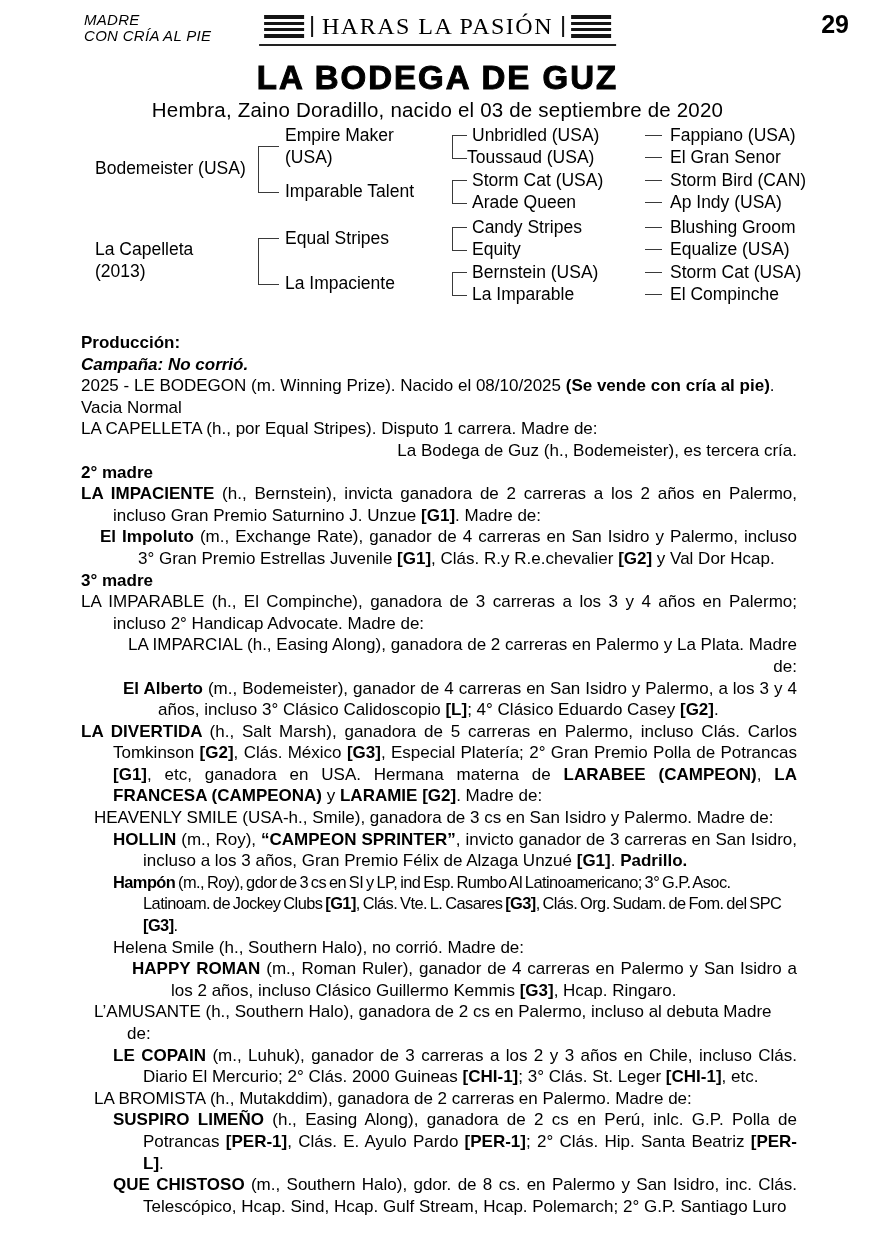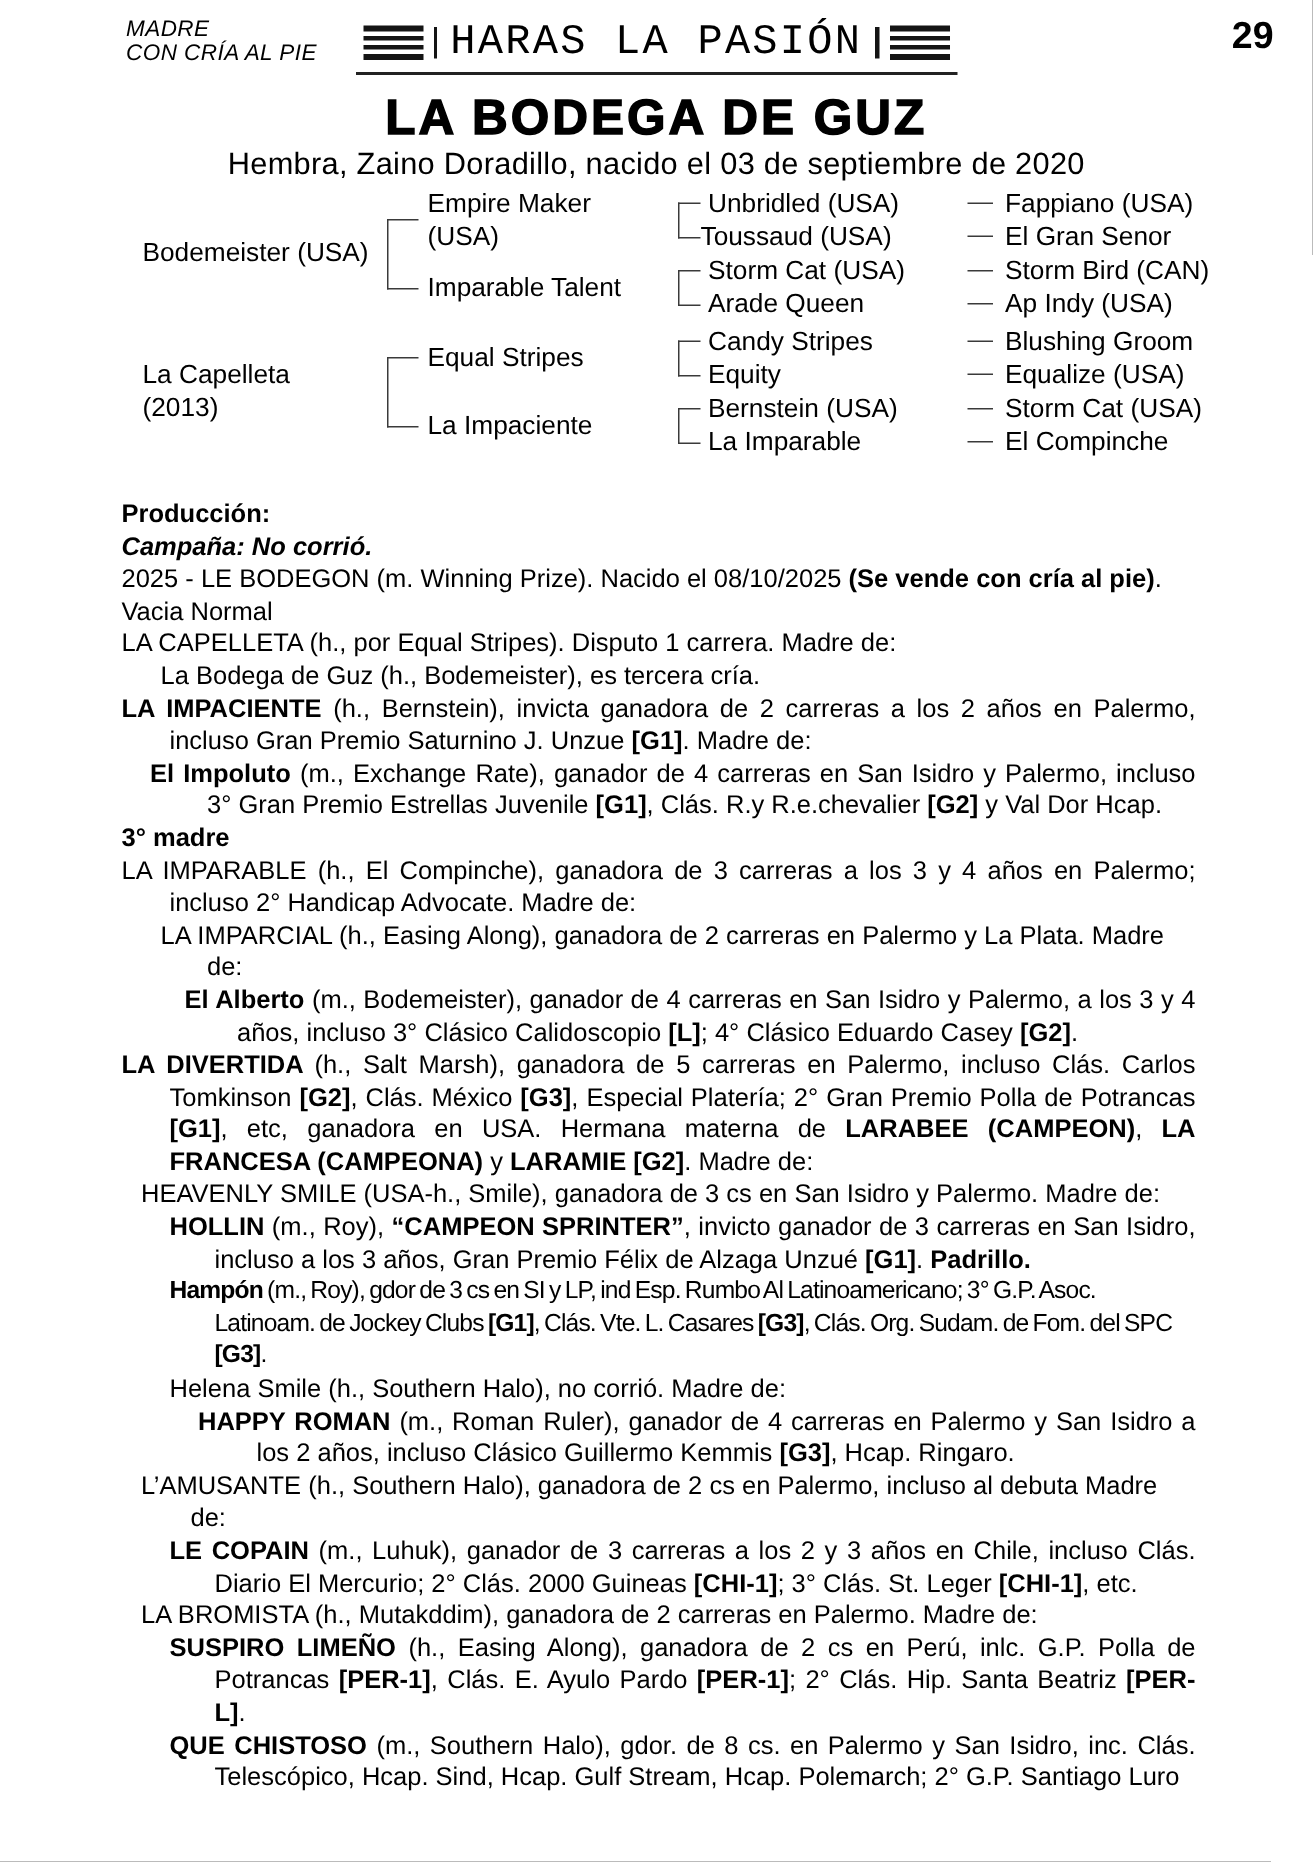--- a/index.html
+++ b/index.html
@@ -10,39 +10,39 @@
   .header{position:relative;height:54px;}
   .corner{position:absolute;left:84px;top:12px;font-style:italic;font-size:15px;
           line-height:16px;letter-spacing:.3px;}
   .pagenum{position:absolute;right:26px;top:10px;font-weight:bold;font-size:25px;}
   .logo-wrap{position:absolute;left:50%;transform:translateX(-50%);top:13px;
              border-bottom:2px solid #222;padding:0 5px 4px 5px;}
   .logo{display:flex;align-items:center;gap:7px;}
   .bars{display:flex;flex-direction:column;gap:2.6px;}
   .bar{width:40px;height:3.6px;background:#141414;}
   .vline{width:2.4px;height:21px;background:#141414;}
-  .logo-text{font-family:Liberation Mono, monospace;font-size:28px;letter-spacing:1.5px;
+  .logo-text{font-family:Liberation Serif, serif;font-size:24px;letter-spacing:1.5px;
              white-space:nowrap;padding:0 2px;}
 
   .title{text-align:center;font-weight:bold;font-size:33px;line-height:36px;margin-top:6px;
          letter-spacing:2px;-webkit-text-stroke:1px #000;}
   .subtitle{text-align:center;font-size:20.5px;line-height:24px;margin-top:2px;letter-spacing:.2px;}
 
   
   .tree{position:relative;height:200px;font-size:17.5px;}
   .tn{position:absolute;line-height:22px;white-space:nowrap;}
   .brk{position:absolute;border:1.7px solid #3a3a3a;border-right:none;}
   .dash{position:absolute;border-top:1.7px solid #3a3a3a;height:0;}
 
   
   .bodytext{margin:10px 78px 0 81px;font-size:17px;line-height:21.6px;}
   .bodytext p{margin:0;}
   .i0 {padding-left:32px;text-indent:-32px;}
   .i1 {padding-left:57px;text-indent:-38px;}
-  .i1b{padding-left:57px;text-indent:-31px;}
+  .i1b{padding-left:57px;text-indent:-31px;text-align:right;}
   .i1c{padding-left:46px;text-indent:-33px;}
   .i2 {padding-left:77px;text-indent:-35px;}
   .i2c{padding-left:62px;text-indent:-30px;}
   .i3 {padding-left:90px;text-indent:-39px;}
   .just{text-align:justify;}
   .cond{letter-spacing:-0.55px;word-spacing:-1.2px;font-size:16.4px;}
   .b{font-weight:bold;} .it{font-style:italic;}
 </style>
 </head>
 <body>
@@ -164,20 +164,21 @@
       </div>
     </div>
 
   <div class="bodytext" id="paras">
       <p class="i0"><span class="b">Producción:</span></p>
       <p class="i0"><span class="b it">Campaña: No corrió.</span></p>
       <p class="i0"><span>2025 - LE BODEGON (m. Winning Prize). Nacido el 08/10/2025 </span><span class="b">(Se vende con cría al pie)</span><span>.</span></p>
       <p class="i0"><span>Vacia Normal</span></p>
       <p class="i0"><span>LA CAPELLETA (h., por Equal Stripes). Disputo 1 carrera. Madre de:</span></p>
       <p class="i1b"><span>La Bodega de Guz (h., Bodemeister), es tercera cría.</span></p>
+      <p class="i0"><span class="b">2° madre</span></p>
       <p class="i0 just"><span class="b">LA IMPACIENTE </span><span>(h., Bernstein), invicta ganadora de 2 carreras a los 2 años en Palermo, incluso Gran Premio Saturnino J. Unzue </span><span class="b">[G1]</span><span>. Madre de:</span></p>
       <p class="i1 just"><span class="b">El Impoluto </span><span>(m., Exchange Rate), ganador de 4 carreras en San Isidro y Palermo, incluso 3° Gran Premio Estrellas Juvenile </span><span class="b">[G1]</span><span>, Clás. R.y R.e.chevalier </span><span class="b">[G2]</span><span> y Val Dor Hcap.</span></p>
       <p class="i0"><span class="b">3° madre</span></p>
       <p class="i0 just"><span>LA IMPARABLE (h., El Compinche), ganadora de 3 carreras a los 3 y 4 años en Palermo; incluso 2° Handicap Advocate. Madre de:</span></p>
       <p class="i1b"><span>LA IMPARCIAL (h., Easing Along), ganadora de 2 carreras en Palermo y La Plata. Madre de:</span></p>
       <p class="i2 just"><span class="b">El Alberto </span><span>(m., Bodemeister), ganador de 4 carreras en San Isidro y Palermo, a los 3 y 4 años, incluso 3° Clásico Calidoscopio </span><span class="b">[L]</span><span>; 4° Clásico Eduardo Casey </span><span class="b">[G2]</span><span>.</span></p>
       <p class="i0 just"><span class="b">LA DIVERTIDA </span><span>(h., Salt Marsh), ganadora de 5 carreras en Palermo, incluso Clás. Carlos Tomkinson </span><span class="b">[G2]</span><span>, Clás. México </span><span class="b">[G3]</span><span>, Especial Platería; 2° Gran Premio Polla de Potrancas </span><span class="b">[G1]</span><span>, etc, ganadora en USA. Hermana materna de </span><span class="b">LARABEE (CAMPEON)</span><span>, </span><span class="b">LA FRANCESA (CAMPEONA)</span><span> y </span><span class="b">LARAMIE [G2]</span><span>. Madre de:</span></p>
       <p class="i1c"><span>HEAVENLY SMILE (USA-h., Smile), ganadora de 3 cs en San Isidro y Palermo. Madre de:</span></p>
       <p class="i2c just"><span class="b">HOLLIN </span><span>(m., Roy), </span><span class="b">“CAMPEON SPRINTER”</span><span>, invicto ganador de 3 carreras en San Isidro, incluso a los 3 años, Gran Premio Félix de Alzaga Unzué </span><span class="b">[G1]</span><span>. </span><span class="b">Padrillo.</span></p>
       <p class="i2c cond"><span class="b">Hampón </span><span>(m., Roy), gdor de 3 cs en SI y LP, ind Esp. Rumbo Al Latinoamericano; 3° G.P. Asoc. Latinoam. de Jockey Clubs </span><span class="b">[G1]</span><span>, Clás. Vte. L. Casares </span><span class="b">[G3]</span><span>, Clás. Org. Sudam. de Fom. del SPC </span><span class="b">[G3]</span><span>.</span></p>

